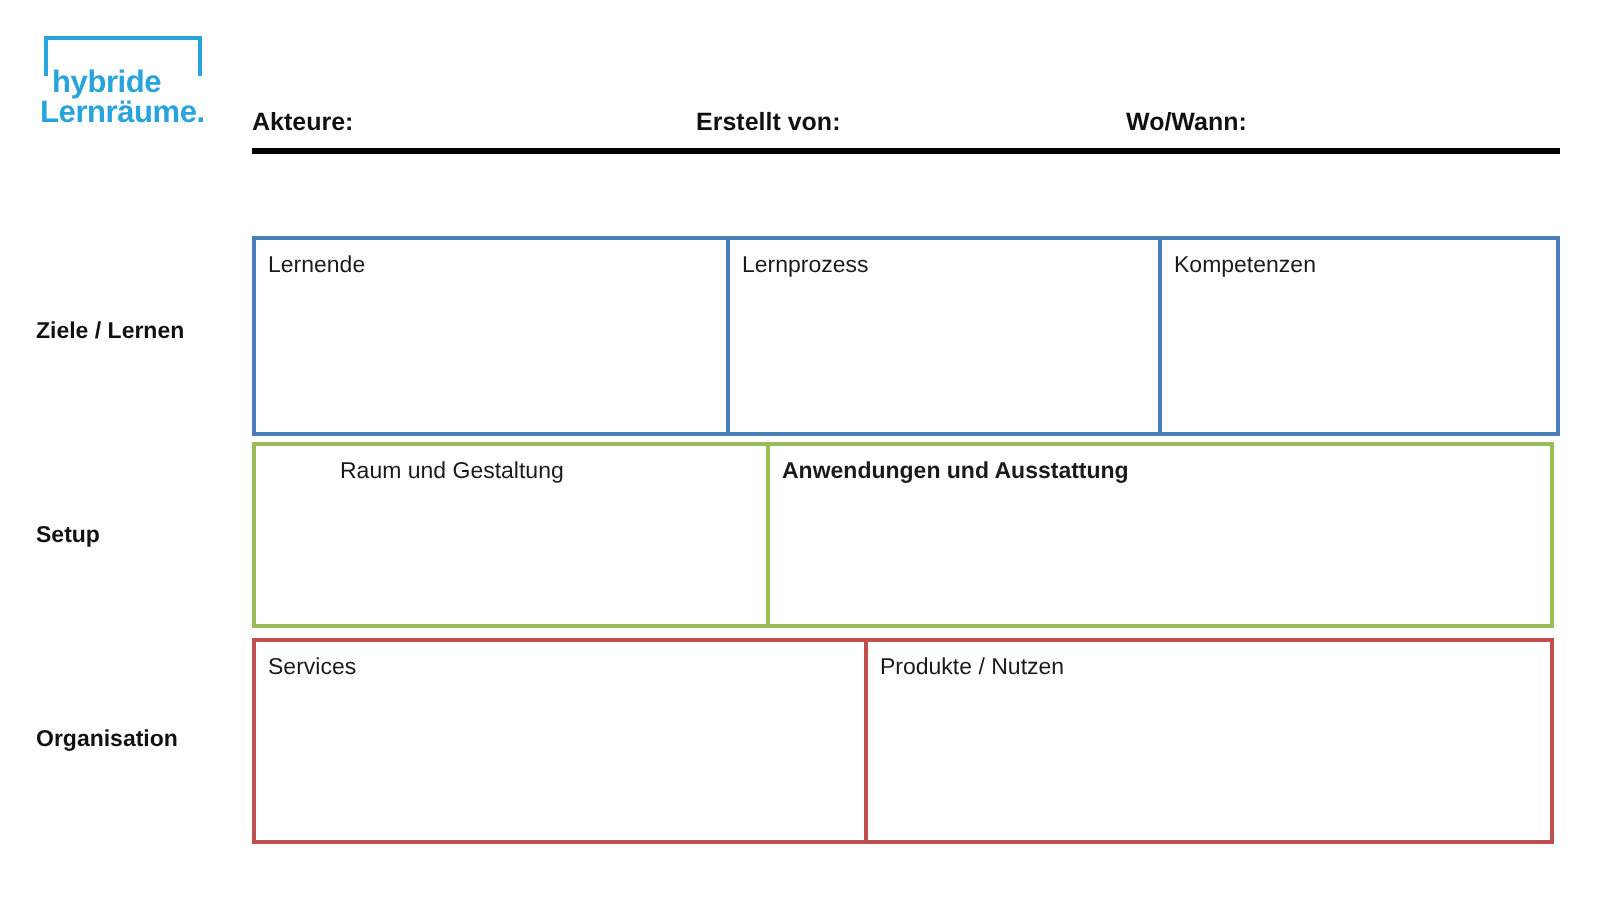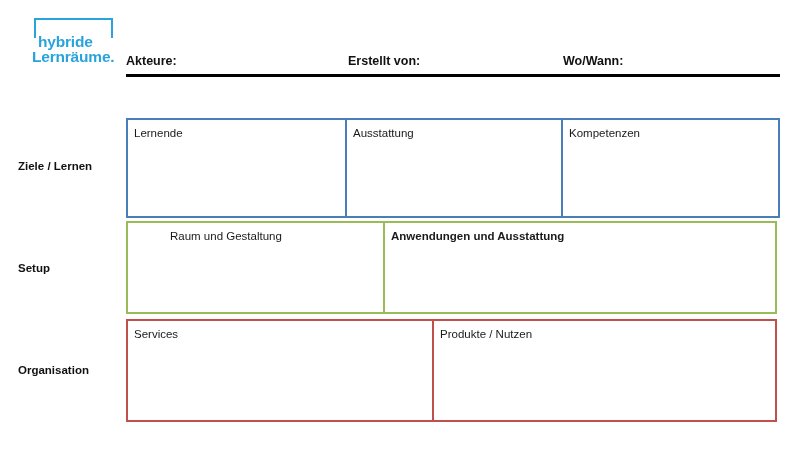--- a/index.html
+++ b/index.html
@@ -15,21 +15,20 @@
     position: relative;
   }
 
   
   #logo {
     position: absolute;
     left: 18px;
     top: 16px;
     width: 92px;
     height: 58px;
-    margin-left: 12px;
   }
   #logo .bracket-top {
     position: absolute;
     left: 4px;
     top: 2px;
     width: 79px;
     height: 20px;
     border-top: 2px solid #29A3DC;
     border-right: 2px solid #29A3DC;
     box-sizing: border-box;
@@ -150,21 +149,21 @@
     font-size: 11.5px;
     color: #1a1a1a;
     white-space: nowrap;
     line-height: 14px;
   }
   .band-ziele .cell + .cell { border-left: 2px solid #4A7EBB; }
   .band-setup .cell + .cell { border-left: 2px solid #9BBB59; }
   .band-org   .cell + .cell { border-left: 2px solid #C0504D; }
 
   
-  .band-ziele .c1 { width: 217px; }
+  .band-ziele .c1 { width: 235px; }
   .band-ziele .c2 { width: 216px; }
   .band-ziele .c3 { flex: 1; }
 
   .band-setup .c1 { width: 219px; margin-left: 36px; }
   .band-setup .c2 { width: 187px; font-weight: bold; }
   .band-setup .c3 { flex: 1; }
 
   .band-org .c1 { width: 304px; }
   .band-org .c2 { flex: 1; }
 </style>
@@ -189,21 +188,21 @@
 
   <div class="row-label row-label-ziele">Ziele / Lernen</div>
   <div class="row-label row-label-setup">Setup</div>
   <div class="row-label row-label-org">Organisation</div>
 
   <div class="band band-ziele">
     <div class="cell c1">
       <div class="cell-label">Lernende</div>
     </div>
     <div class="cell c2">
-      <div class="cell-label">Ausstattung</div>
+      <div class="cell-label">Lernprozess</div>
     </div>
     <div class="cell c3">
       <div class="cell-label">Kompetenzen</div>
     </div>
   </div>
 
   <div class="band band-setup">
     <div class="cell c1">
       <div class="cell-label">Raum und Gestaltung</div>
     </div>

